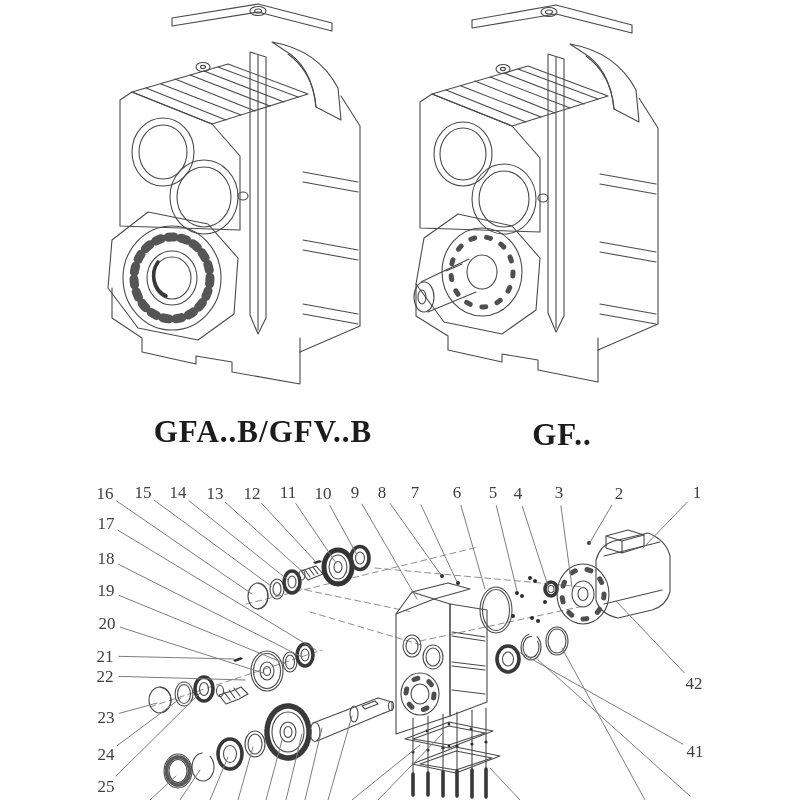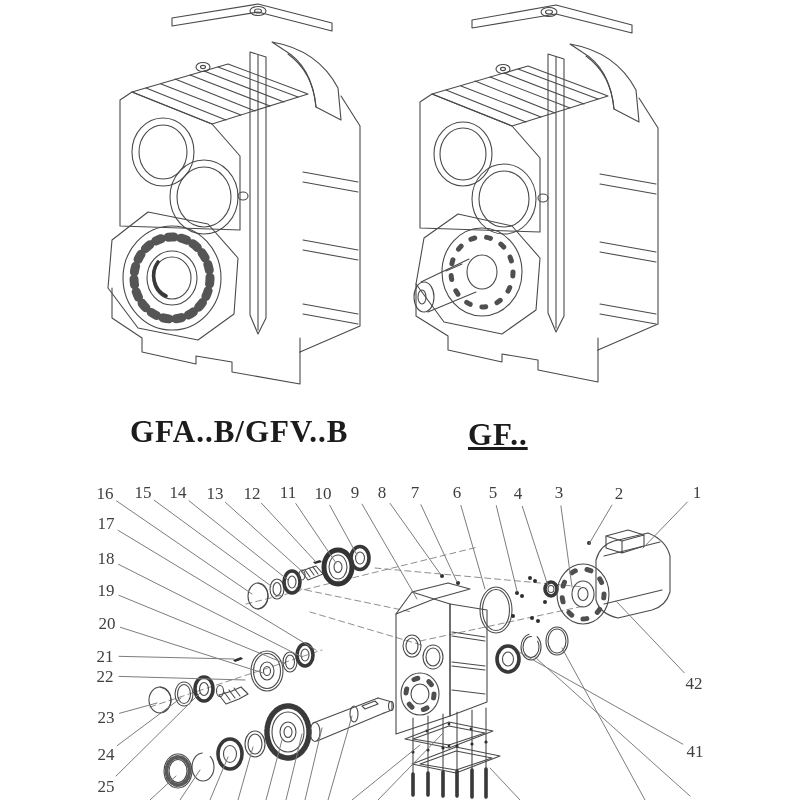--- a/index.html
+++ b/index.html
@@ -11,24 +11,24 @@
   #art .dk{stroke:#383838;stroke-width:3.6;}
   #art .dk2{stroke:#333333;stroke-width:5;}
   #art .teeth{stroke:#3a3a3a;stroke-width:5.5;stroke-dasharray:2.2 1.7;}
   #art .balls{stroke:#5a5a5a;stroke-width:4;stroke-dasharray:2.6 2.6;}
   #art .holes{stroke:#4f4f4f;stroke-width:5;stroke-dasharray:4 12;}
   #art .seg{stroke:#555555;stroke-width:9;stroke-dasharray:6 7;}
   #art .fill{fill:#2e2e2e;stroke:none;}
   #art .dash{stroke:#8f8f8f;stroke-width:1;stroke-dasharray:6 4;}
   #art .ld{stroke:#7d7d7d;stroke-width:1;}
   #art text.pn{font:17px "Liberation Serif", serif;fill:#3f3f3f;stroke:none;}
-  .caption{position:absolute;font-weight:bold;color:#1c1c1c;text-align:left;
+  .caption{position:absolute;font-weight:bold;color:#1c1c1c;text-align:center;
            font-size:31px;letter-spacing:1px;white-space:nowrap;}
   #cap-left{left:130px;top:414px;width:266px;}
-  #cap-right{left:468px;top:417px;width:156px;text-decoration:underline;}
+  #cap-right{left:484px;top:417px;width:156px;}
 </style>
 </head>
 <body>
 
 <div id="cap-left" class="caption">GFA..B/GFV..B</div>
 <div id="cap-right" class="caption">GF..</div>
 
 <svg id="stage" viewBox="0 0 800 800" xmlns="http://www.w3.org/2000/svg">
   <g id="art">
 

